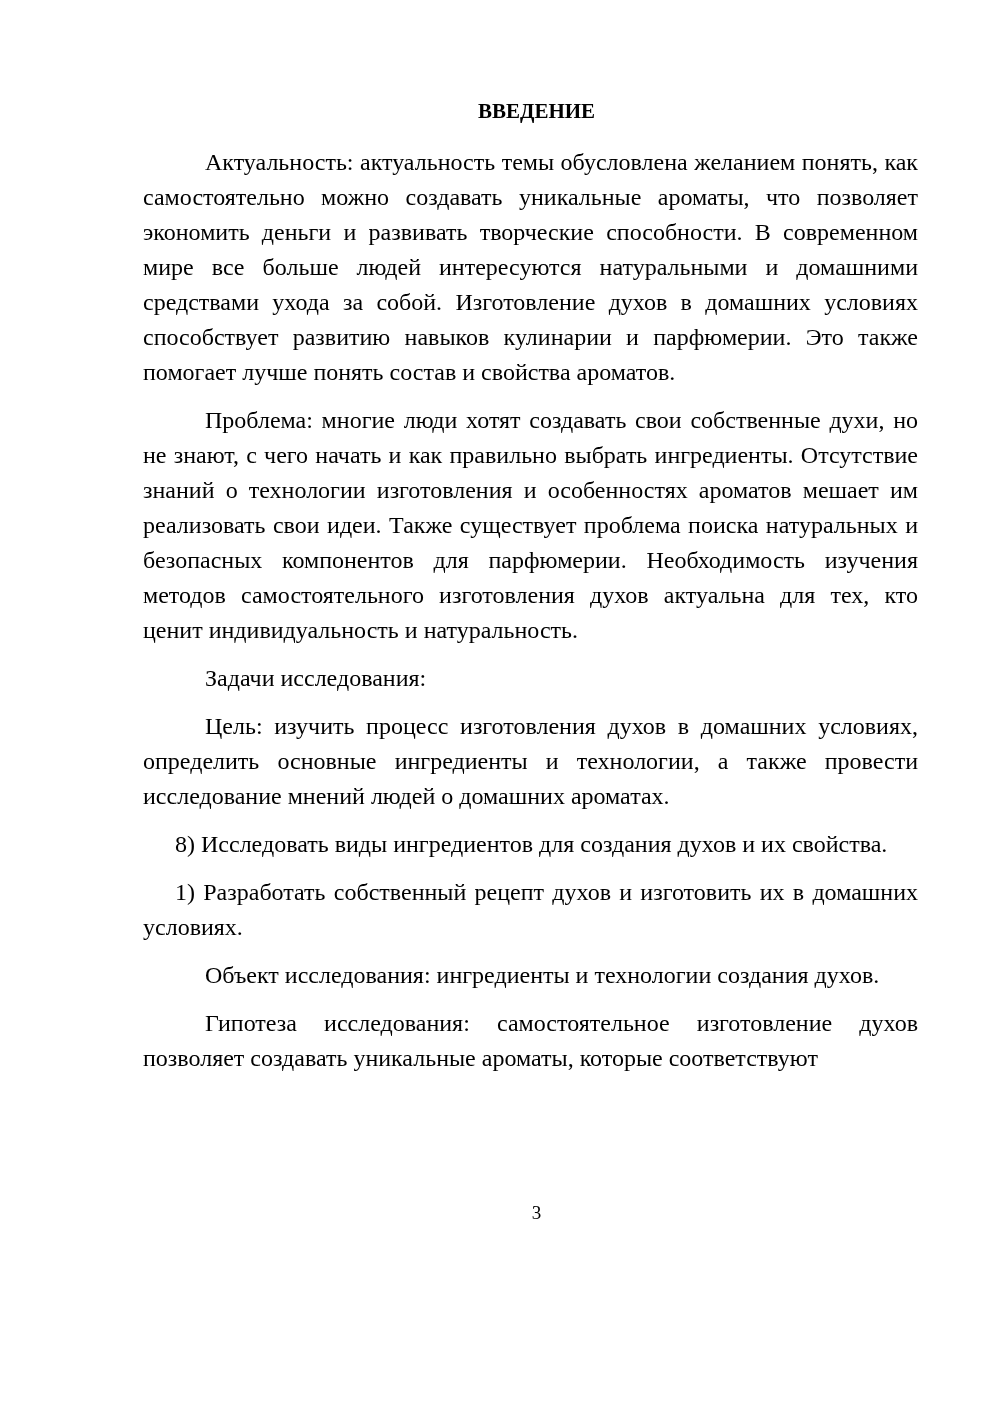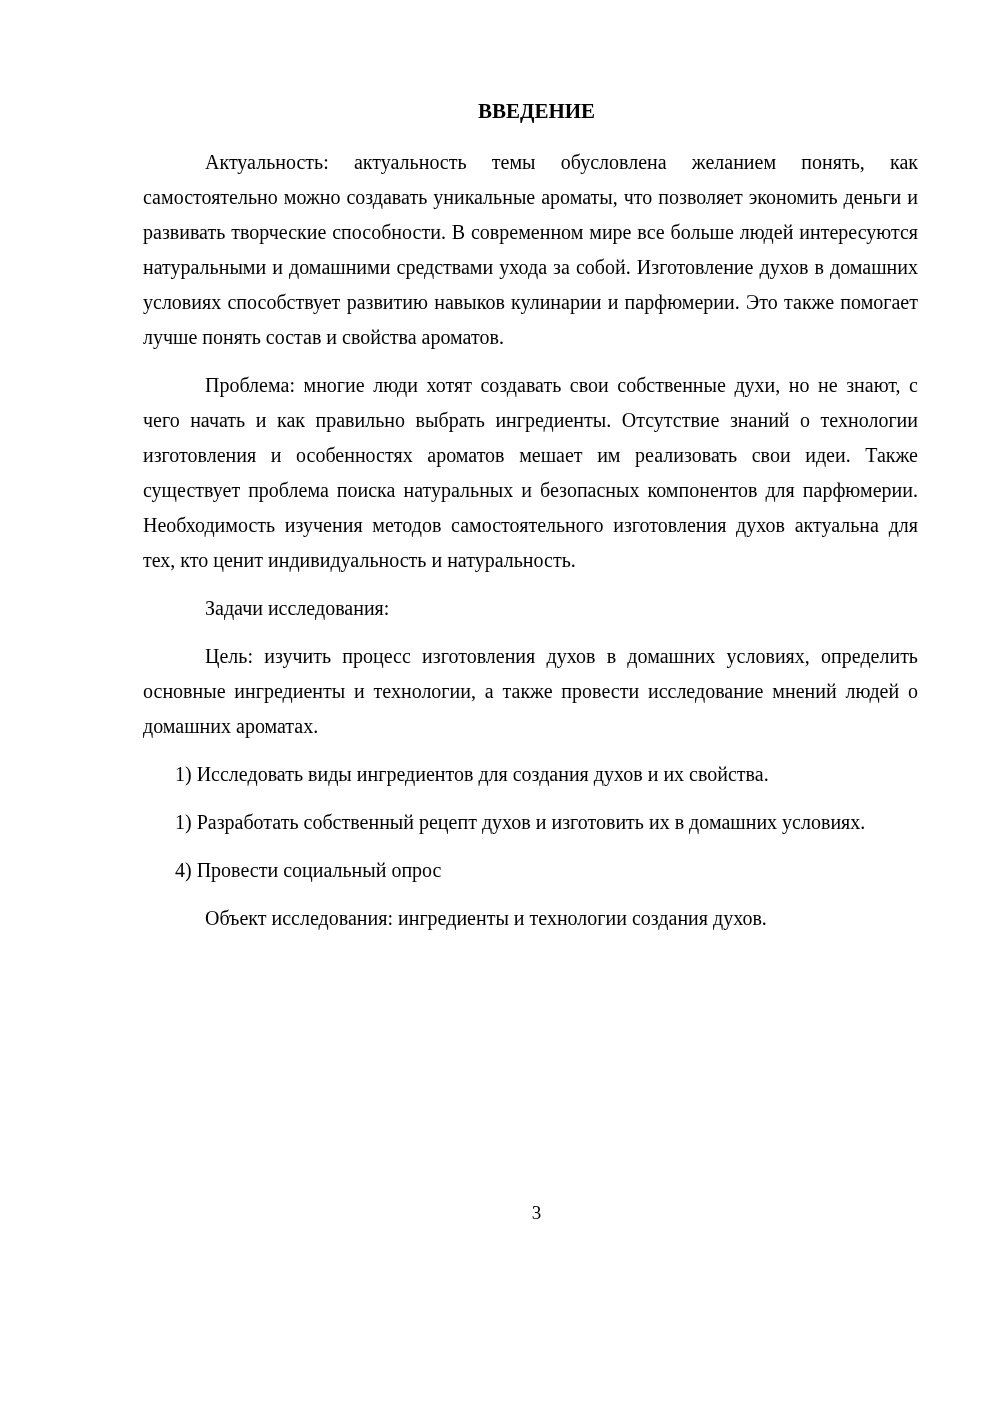--- a/index.html
+++ b/index.html
@@ -21,21 +21,21 @@
   }
   .doc-title {
     margin: 0 0 16px 0;
     font-size: 21px;
     font-weight: bold;
     text-align: center;
     line-height: 35px;
   }
   .content p.para {
     margin: 0 12px 13px 0;
-    font-size: 20px;
+    font-size: 24px;
     line-height: 35px;
     text-align: justify;
     text-indent: 62px;
   }
   .content p.para.list {
     text-indent: 32px;
   }
   .page-number {
     position: absolute;
     bottom: 48px;
@@ -50,20 +50,20 @@
 <body>
 
 <div class="page">
   <h1 class="doc-title">ВВЕДЕНИЕ</h1>
 
   <div class="content">
       <p class="para">Актуальность: актуальность темы обусловлена желанием понять, как самостоятельно можно создавать уникальные ароматы, что позволяет экономить деньги и развивать творческие способности. В современном мире все больше людей интересуются натуральными и домашними средствами ухода за собой. Изготовление духов в домашних условиях способствует развитию навыков кулинарии и парфюмерии. Это также помогает лучше понять состав и свойства ароматов.</p>
       <p class="para">Проблема: многие люди хотят создавать свои собственные духи, но не знают, с чего начать и как правильно выбрать ингредиенты. Отсутствие знаний о технологии изготовления и особенностях ароматов мешает им реализовать свои идеи. Также существует проблема поиска натуральных и безопасных компонентов для парфюмерии. Необходимость изучения методов самостоятельного изготовления духов актуальна для тех, кто ценит индивидуальность и натуральность.</p>
       <p class="para">Задачи исследования:</p>
       <p class="para">Цель: изучить процесс изготовления духов в домашних условиях, определить основные ингредиенты и технологии, а также провести исследование мнений людей о домашних ароматах.</p>
-      <p class="para list">1) Исследовать виды ингредиентов для создания духов и их свойства.</p>
+      <p class="para list">8) Исследовать виды ингредиентов для создания духов и их свойства.</p>
       <p class="para list">1) Разработать собственный рецепт духов и изготовить их в домашних условиях.</p>
-      <p class="para list">4) Провести социальный опрос</p>
       <p class="para">Объект исследования: ингредиенты и технологии создания духов.</p>
+      <p class="para">Гипотеза исследования: самостоятельное изготовление духов позволяет создавать уникальные ароматы, которые соответствуют</p>
     </div>
 
   <div class="page-number">3</div>
 </div>
 
 </body></html>

